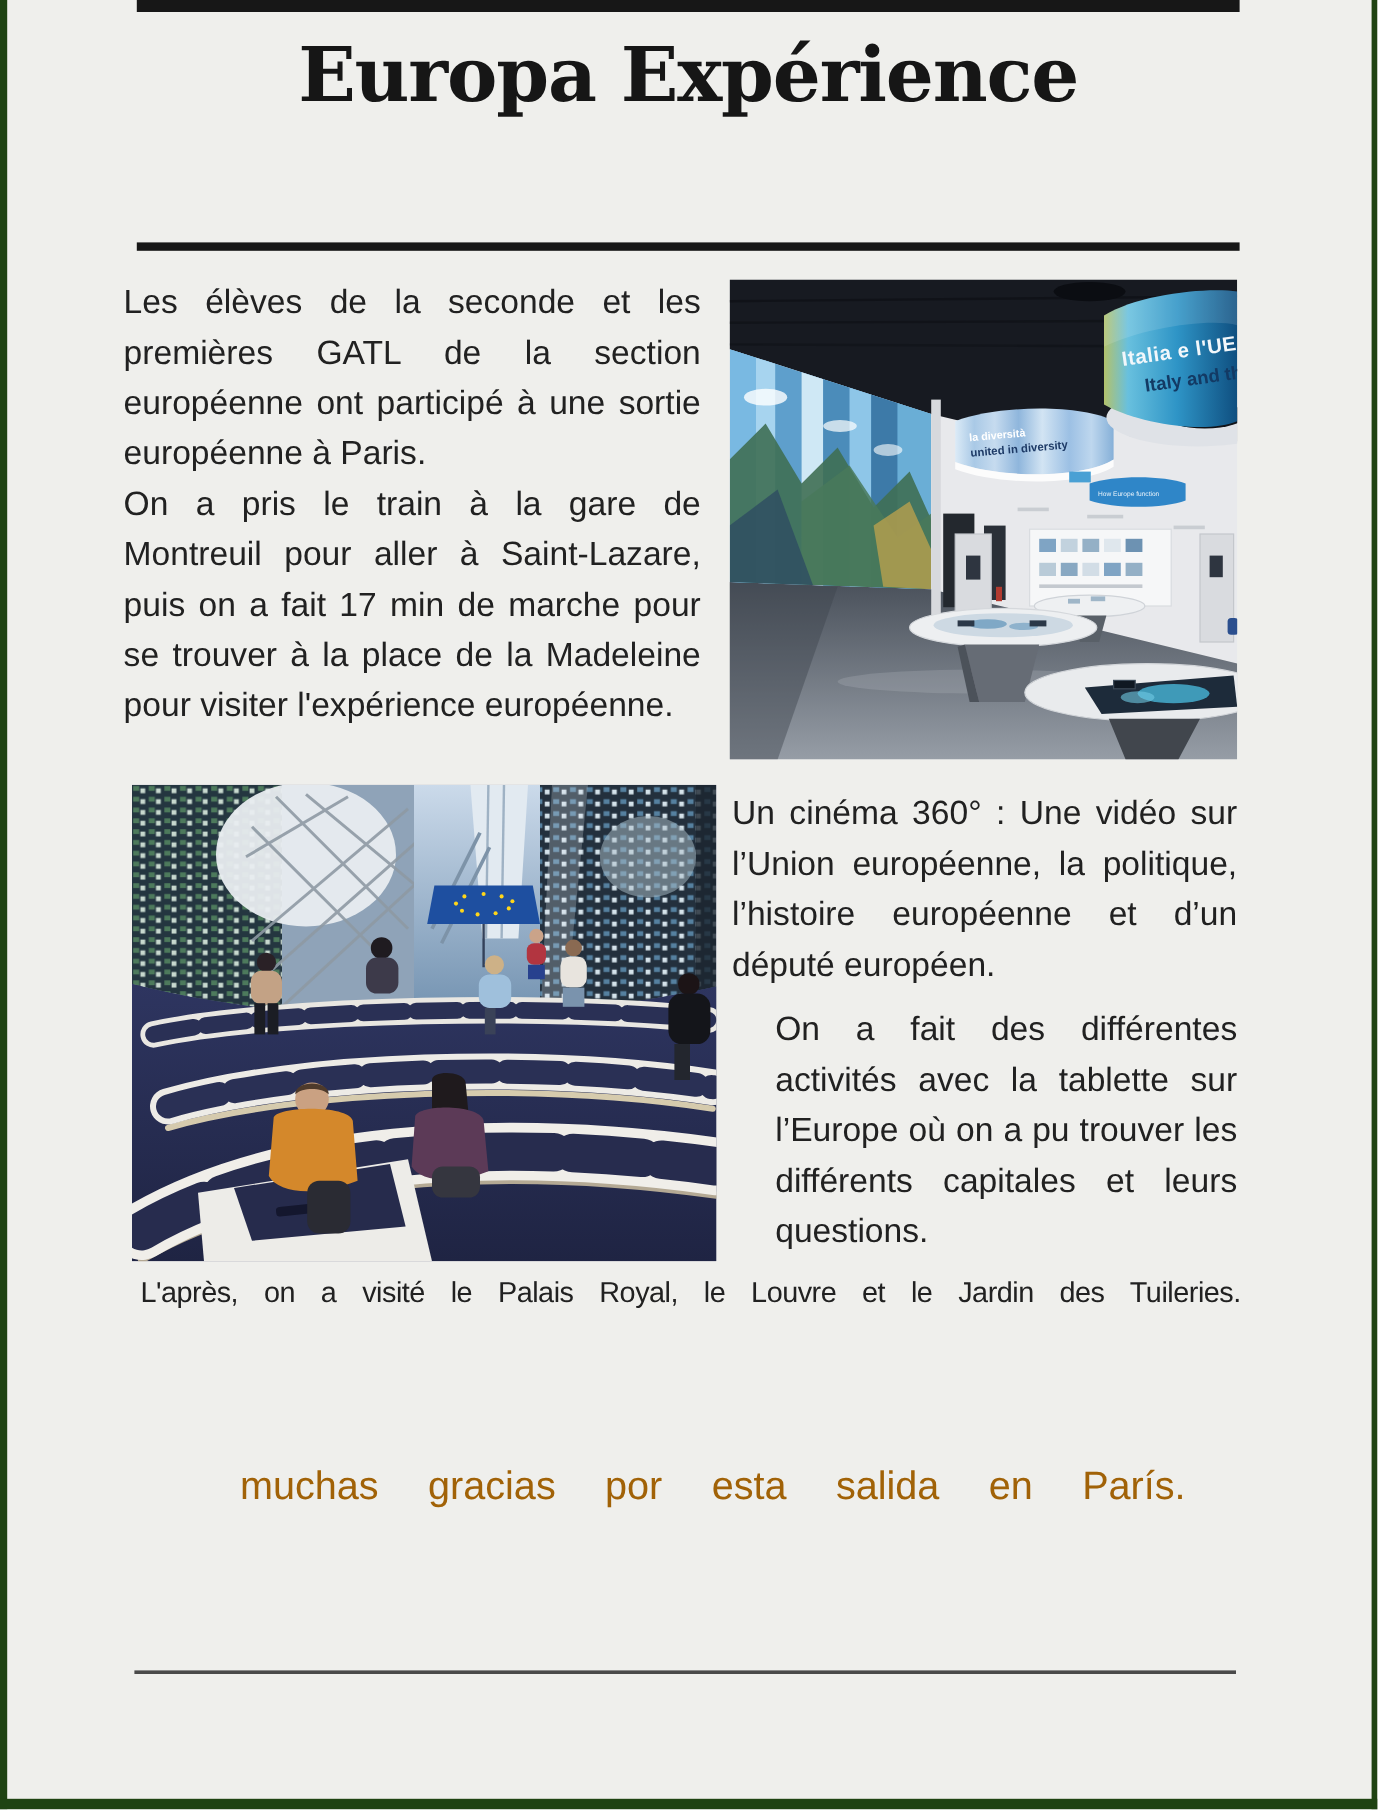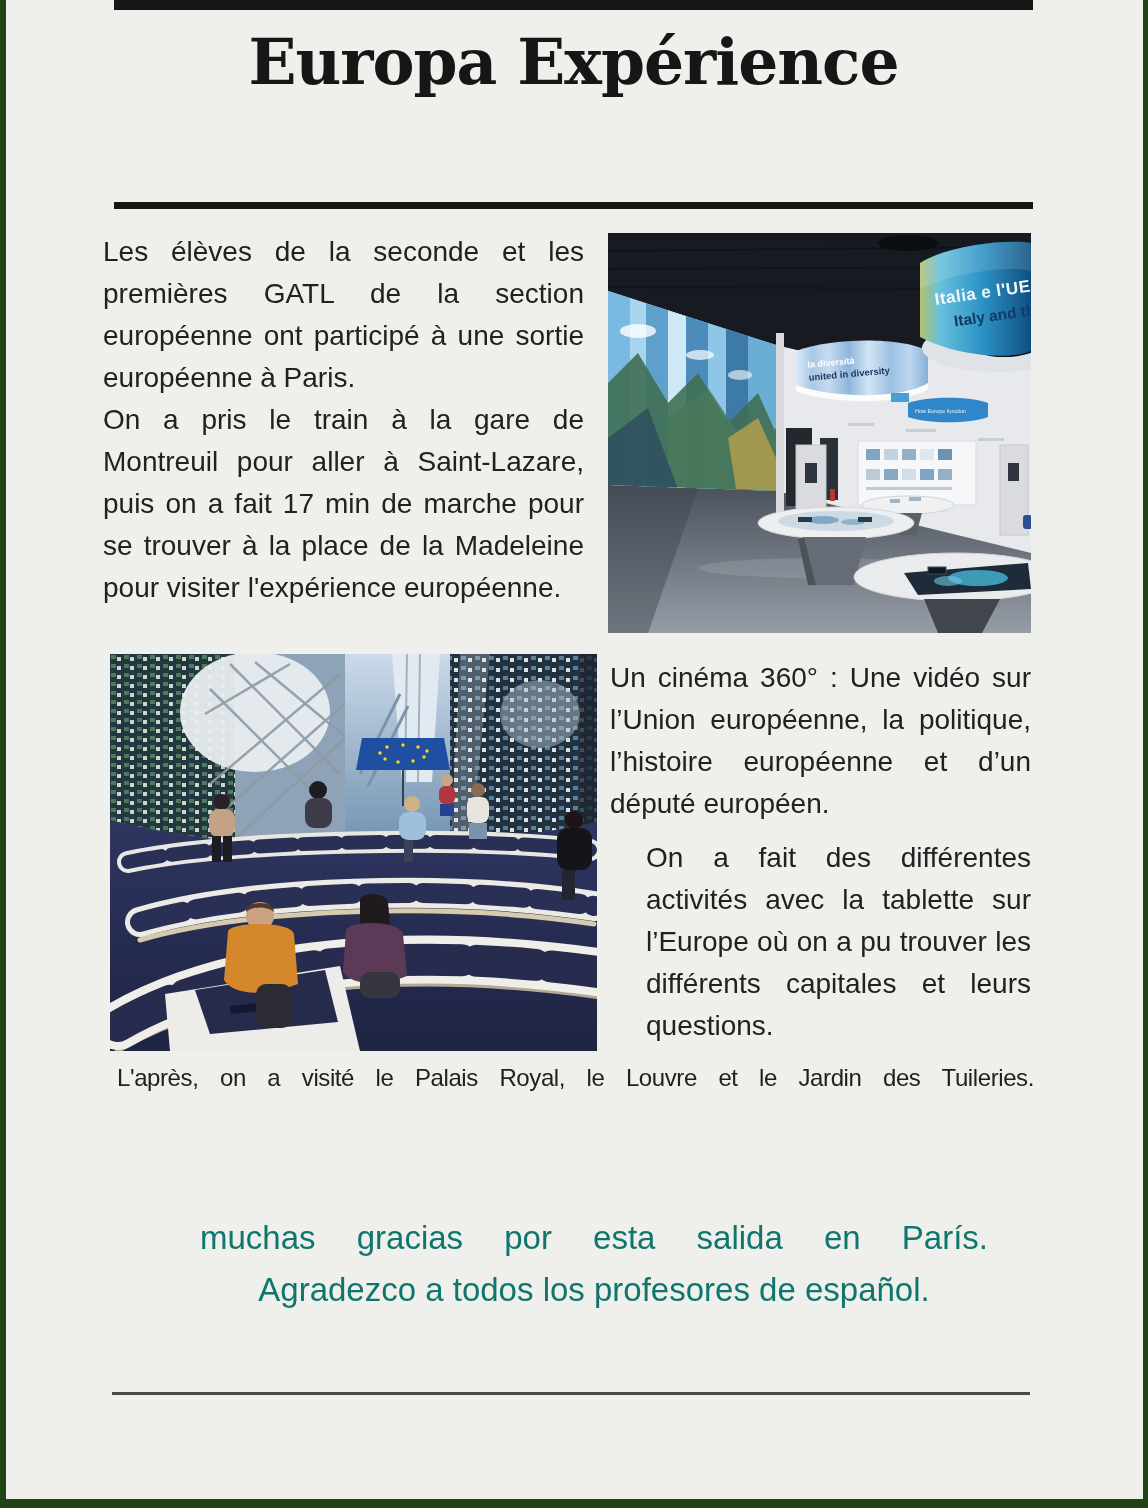--- a/index.html
+++ b/index.html
@@ -20,21 +20,21 @@
   .col-right{position:absolute;left:610px;top:657px;width:421px;}
   .col-right p + p{margin-top:12px;margin-left:36px;}
   .photo{position:absolute;display:block;}
   .photo svg{display:block;}
   .photo1{left:608px;top:233px;width:423px;height:400px;}
   .photo2{left:110px;top:654px;width:487px;height:397px;}
   .wide-text{position:absolute;left:117px;top:1056px;width:917px;color:#212121;
              font-size:24px;line-height:43px;letter-spacing:-0.4px;}
   .wide-text .just-full{text-align:justify;text-align-last:justify;margin:0;}
   .wide-text .just{text-align:justify;margin:0;}
-  .spanish{position:absolute;left:200px;top:1212px;width:788px;color:#0f766e;
+  .spanish{position:absolute;left:200px;top:1212px;width:788px;color:#a16207;
            font-size:33px;line-height:52px;}
   .spanish .l1{text-align:justify;text-align-last:justify;margin:0;}
   .spanish .l2{text-align:center;margin:0;}
   .thin-rule{position:absolute;left:112px;top:1392px;width:918px;height:3px;background:#4a4a4a;}
 </style>
 </head>
 <body>
 
 <div class="page">
 
@@ -328,18 +328,17 @@
     <p>Un cinéma 360° : Une vidéo sur l’Union européenne, la politique, l’histoire européenne et d’un député européen.</p>
     <p>On a fait des différentes activités avec la tablette sur l’Europe où on a pu trouver les différents capitales et leurs questions.</p>
   </div>
 
   <div class="wide-text">
     <p class="just-full">L'après, on a visité le Palais Royal, le Louvre et le Jardin des Tuileries.</p>
   </div>
 
   <div class="spanish">
     <p class="l1">muchas gracias por esta salida en París.</p>
-    <p class="l2">Agradezco a todos los profesores de español.</p>
   </div>
 
   <div class="thin-rule"></div>
 
 </div>
 
 </body></html>

